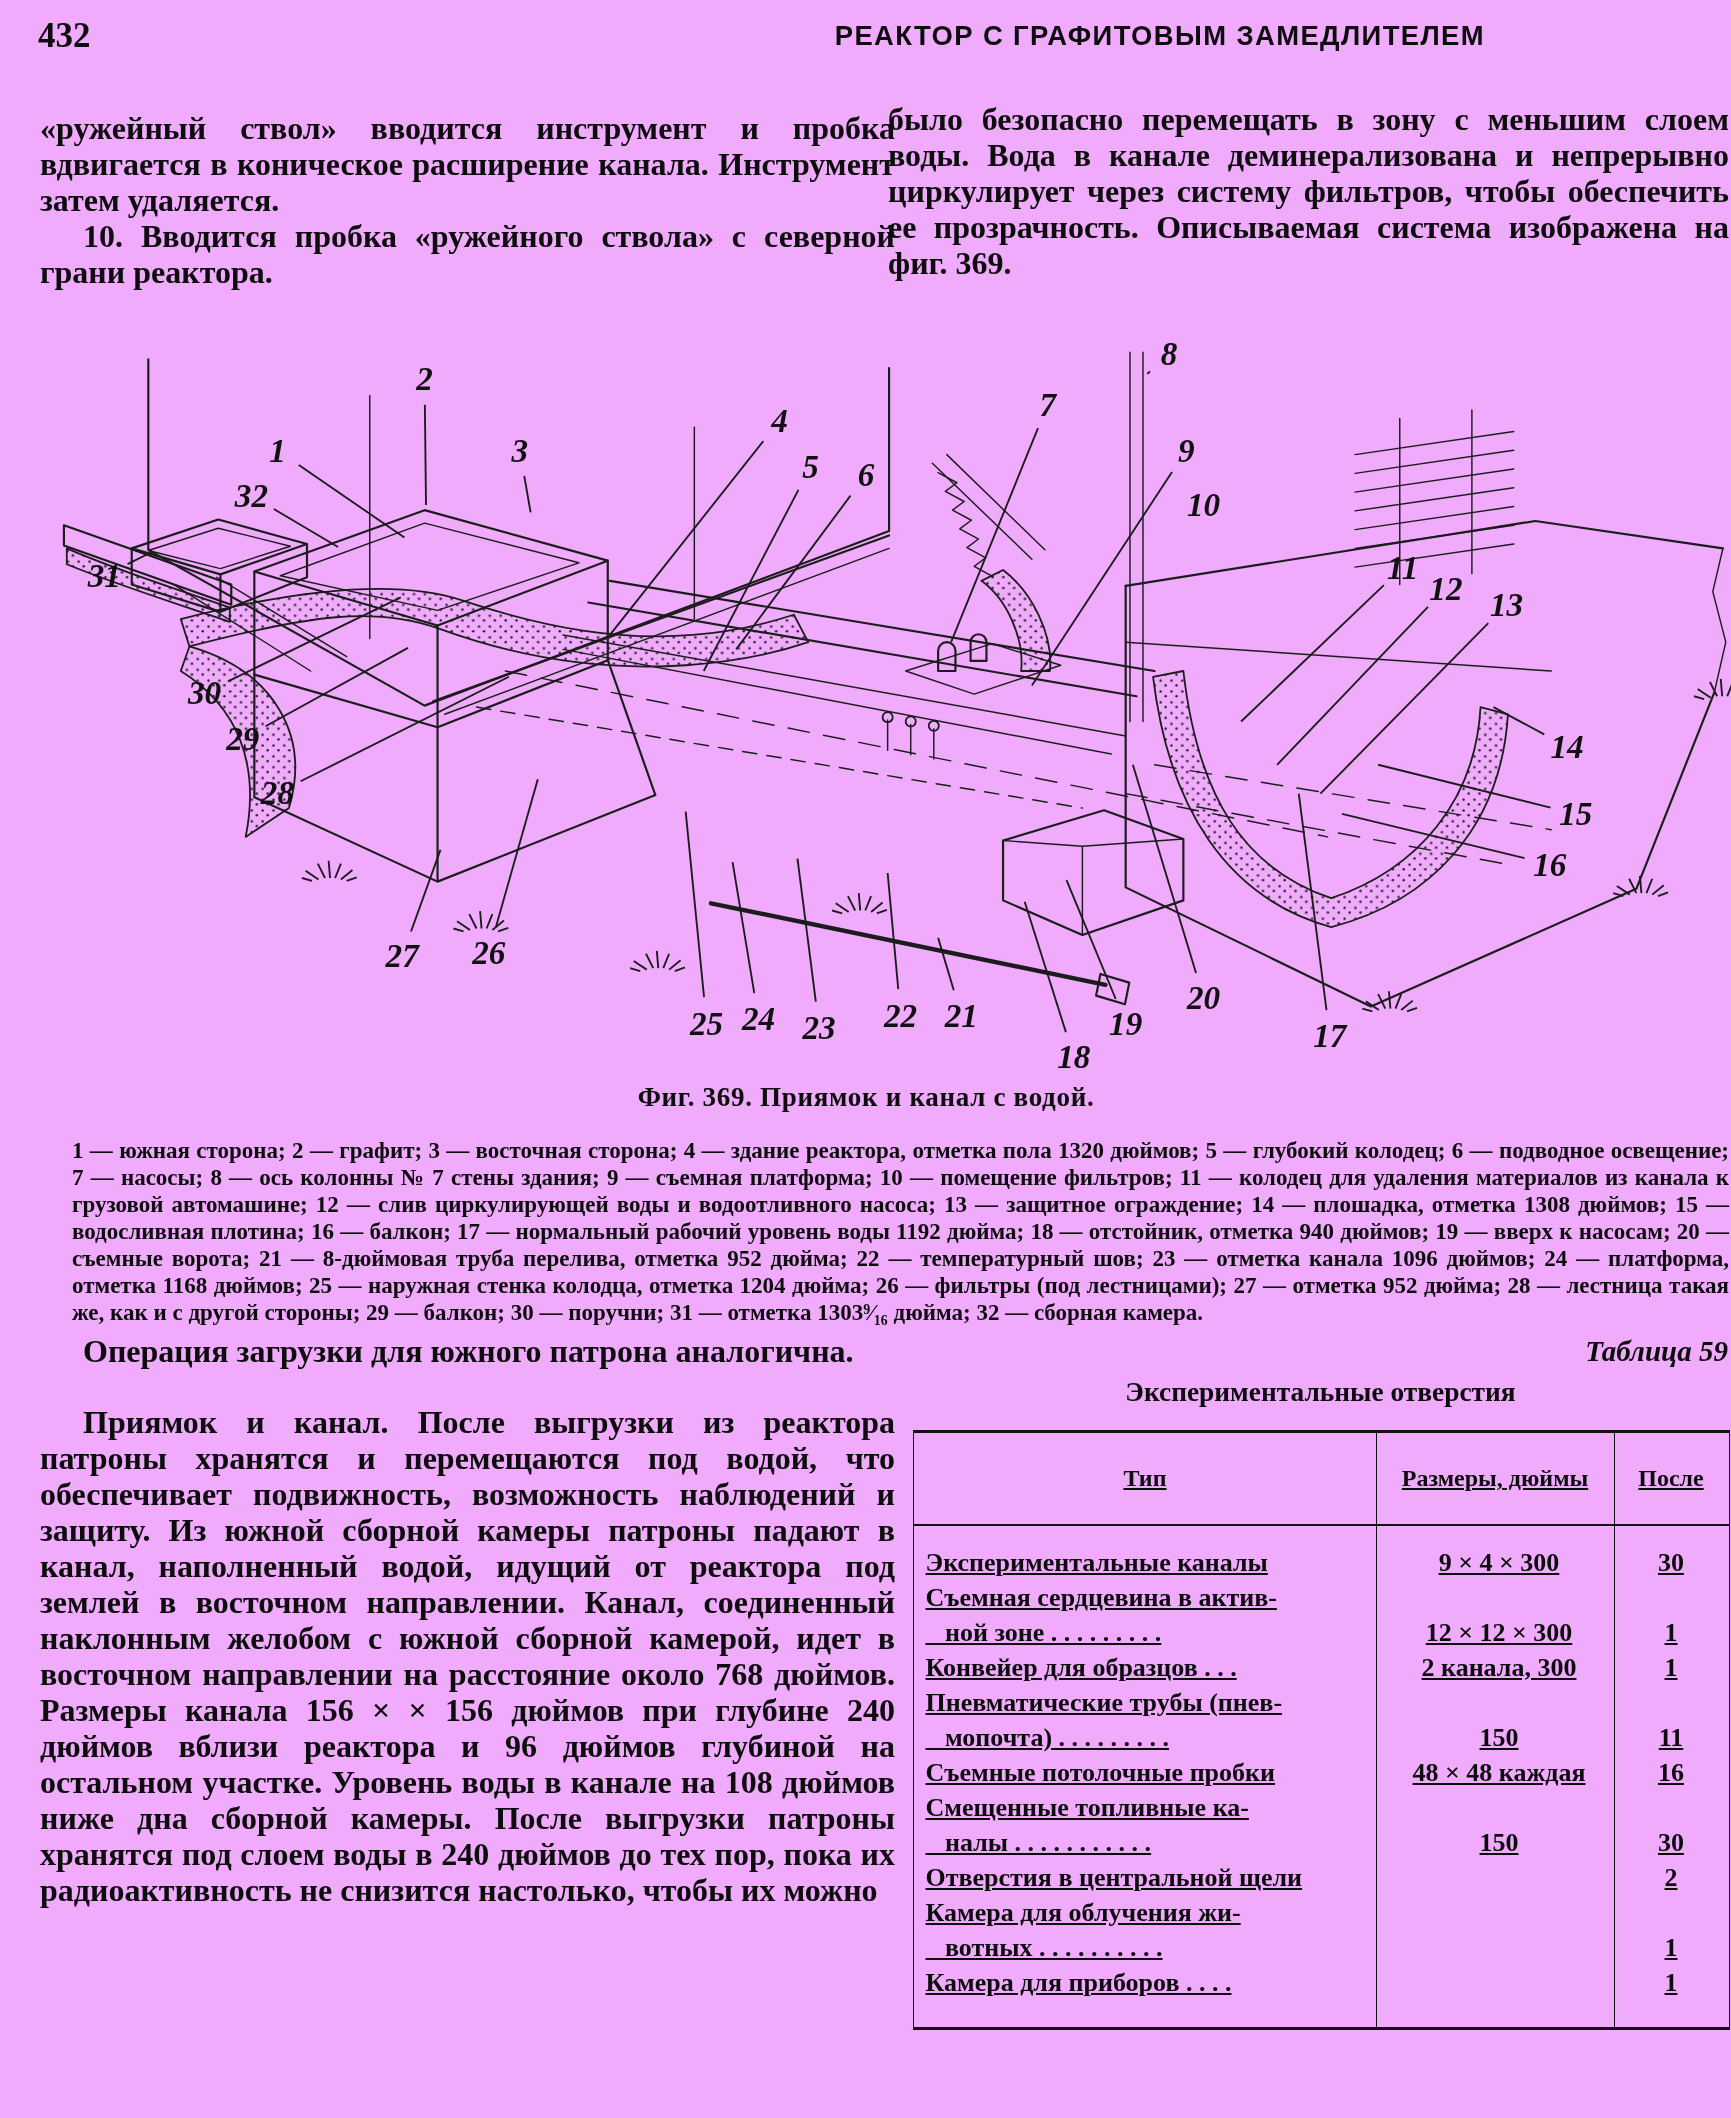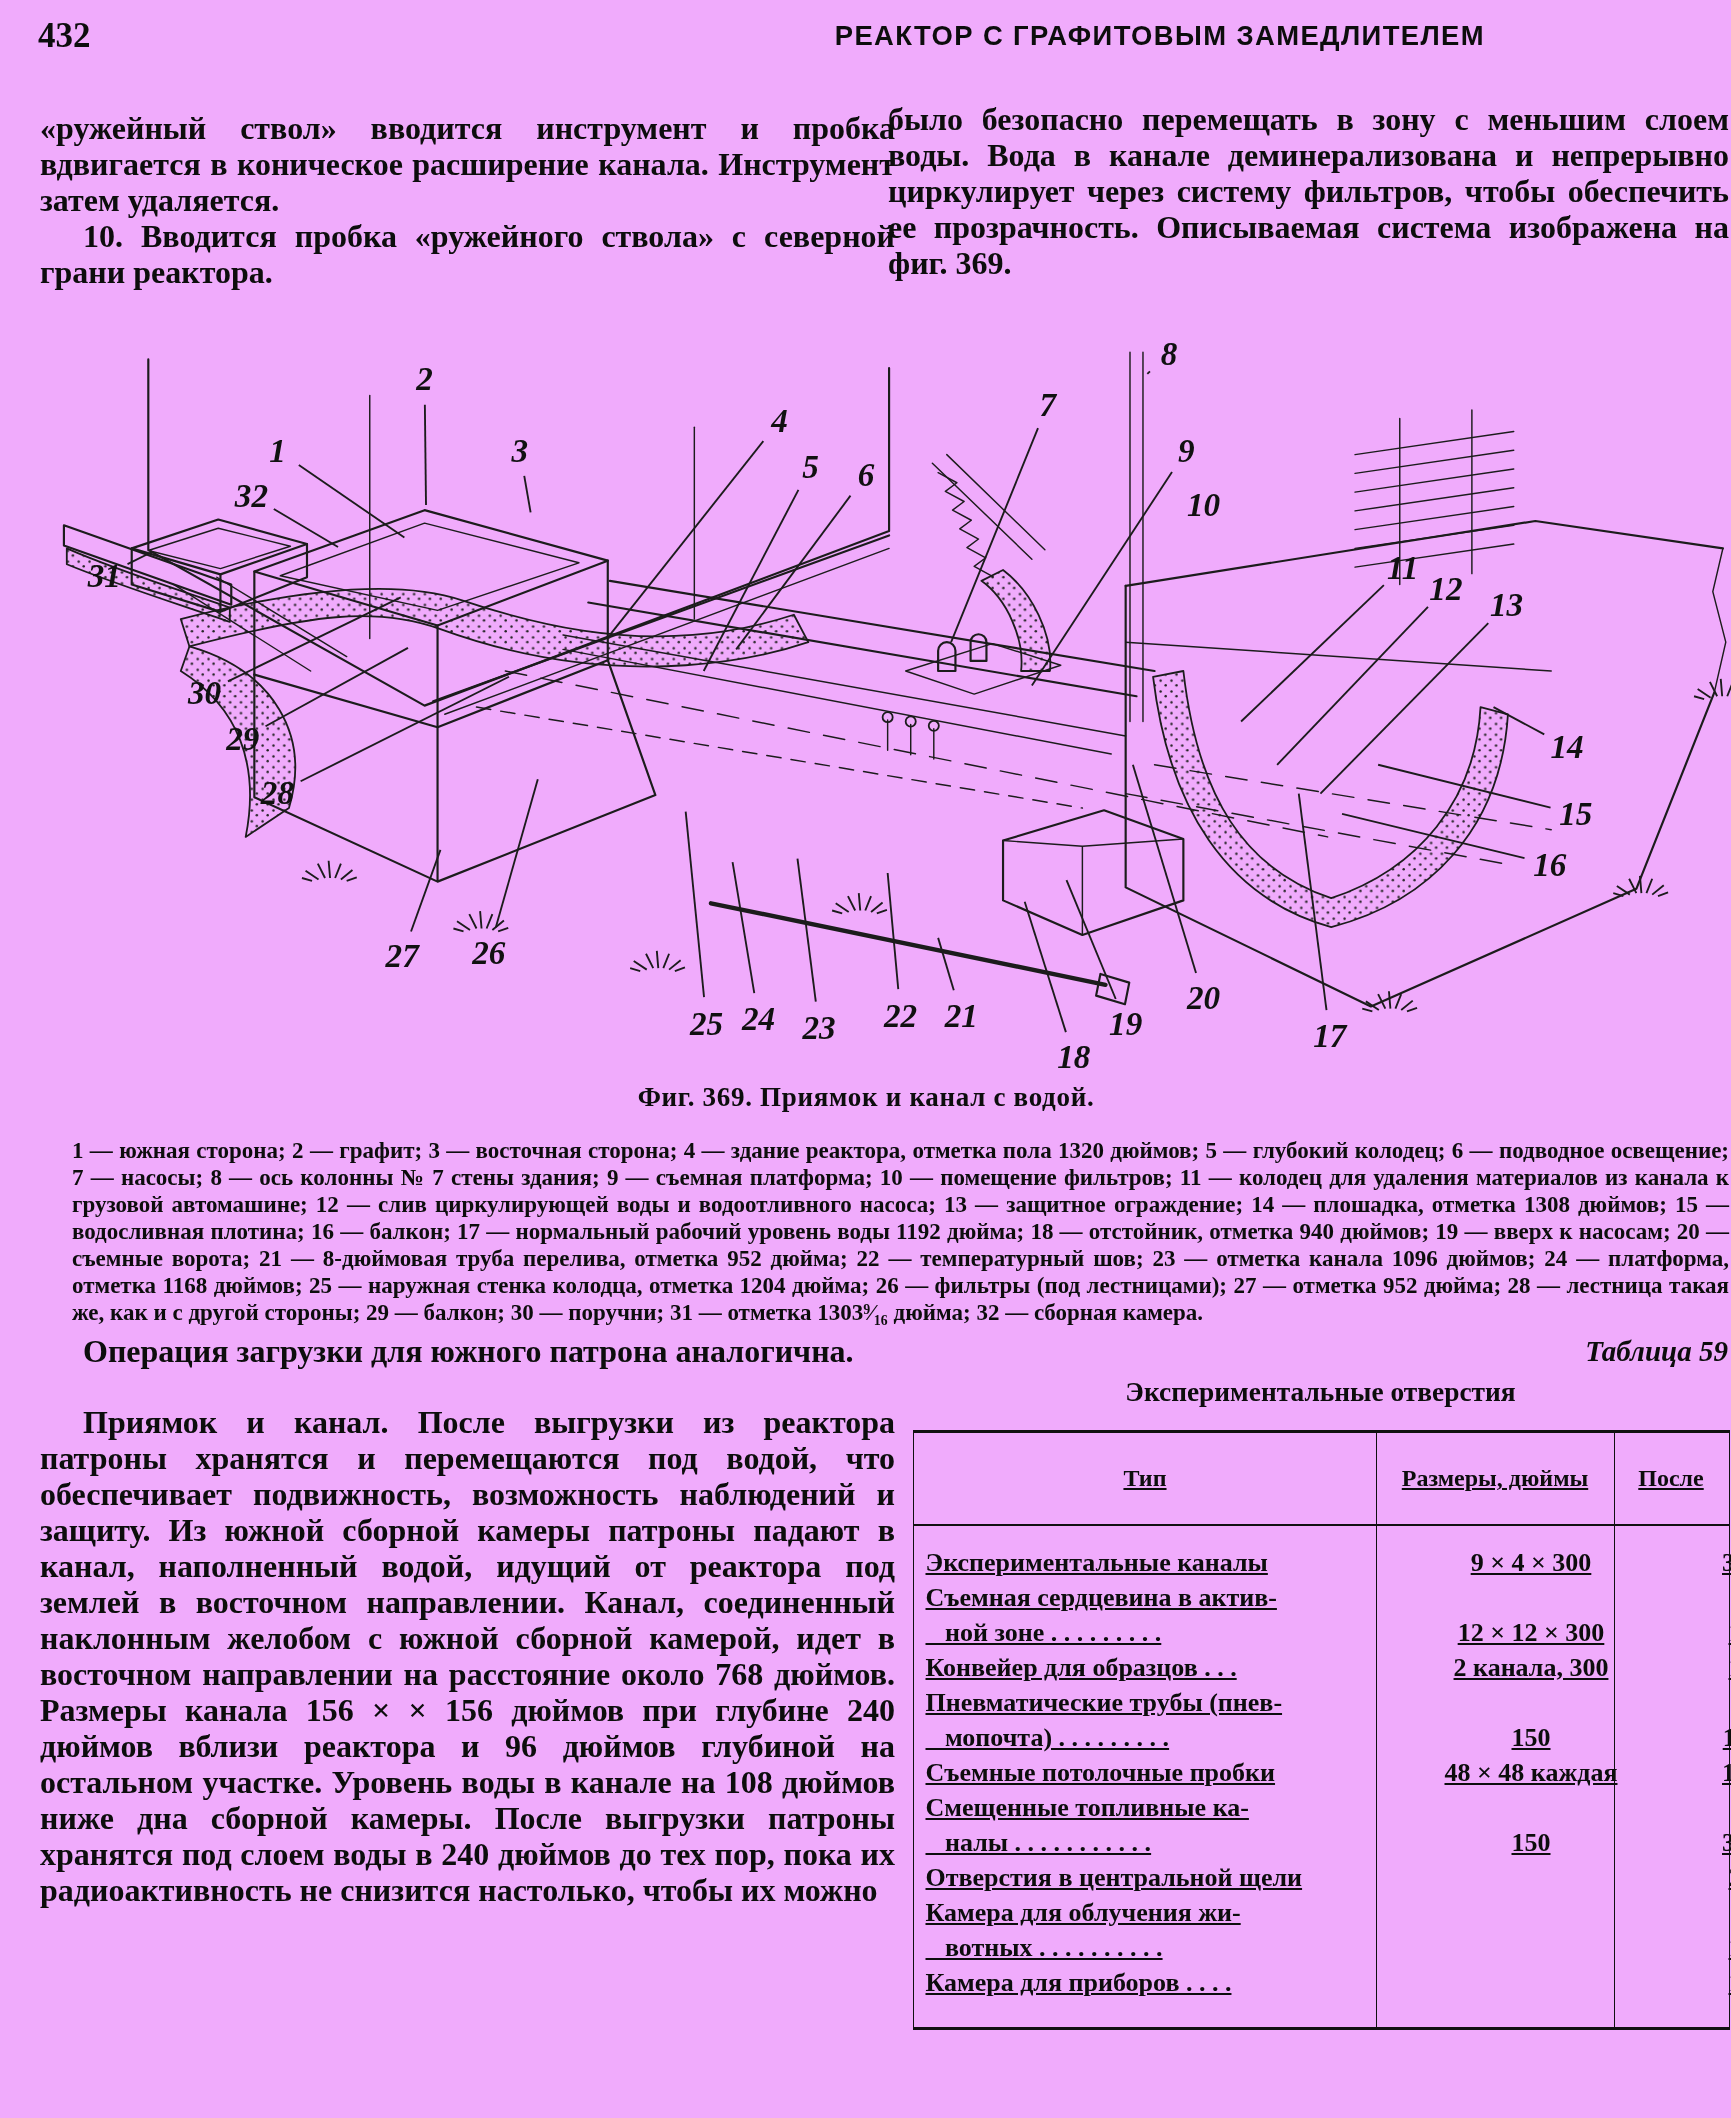--- a/index.html
+++ b/index.html
@@ -45,21 +45,21 @@
   .tbox{left:913px;top:1430px;width:815px;
     border-top:3.6px solid #111;border-bottom:3.6px solid #111;
     border-left:1.4px solid #111;border-right:1.4px solid #111;
     position:absolute;text-decoration:underline;}
   .thead{display:grid;grid-template-columns:462px 238px 114px;height:91px;align-items:center;
     border-bottom:2.2px solid #111;}
   .thead div{text-align:center;font-size:24px;}
   .tbody{position:relative;padding:19px 0 27.4px 0;}
   .vline{position:absolute;top:0;bottom:0;width:1.4px;background:#111;}
   .vline.v1{left:462px;} .vline.v2{left:700px;}
-  .trow{display:grid;grid-template-columns:462px 238px 114px;height:35px;align-items:center;gap:32px;}
+  .trow{display:grid;grid-template-columns:462px 238px 114px;height:35px;align-items:center;}
   .tcell{font-size:26px;}
   .tcell.c0{white-space:pre;padding-left:11.5px;}
   .tcell.c1{text-align:center;padding-left:8px;}
   .tcell.c2{text-align:center;}
 </style>
 </head>
 <body>
 
 <div class="page">
 

